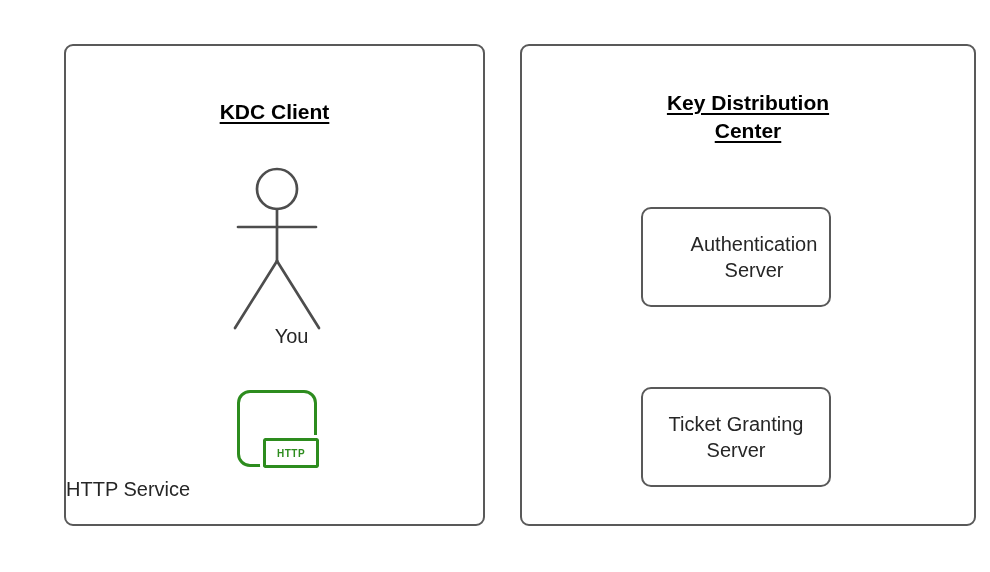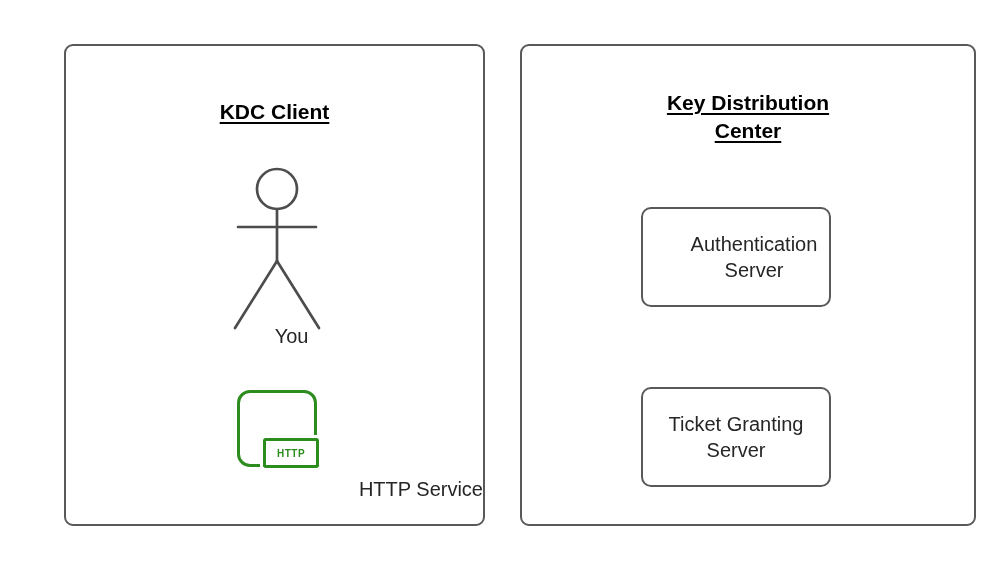--- a/index.html
+++ b/index.html
@@ -85,21 +85,21 @@
     justify-content: center;
     font-size: 10px;
     font-weight: bold;
     letter-spacing: 0.5px;
     color: var(--service-green);
     z-index: 2;
   }
   .service-label {
     position: absolute;
     left: 0; right: 0; top: 431px;
-    text-align: right;
+    text-align: left;
     font-size: 20px;
     line-height: 24px;
     color: var(--label-text);
   }
 
   .server-box {
     position: absolute;
     left: 119px;
     width: 190px; height: 100px;
     border: 2.5px solid var(--panel-border);

